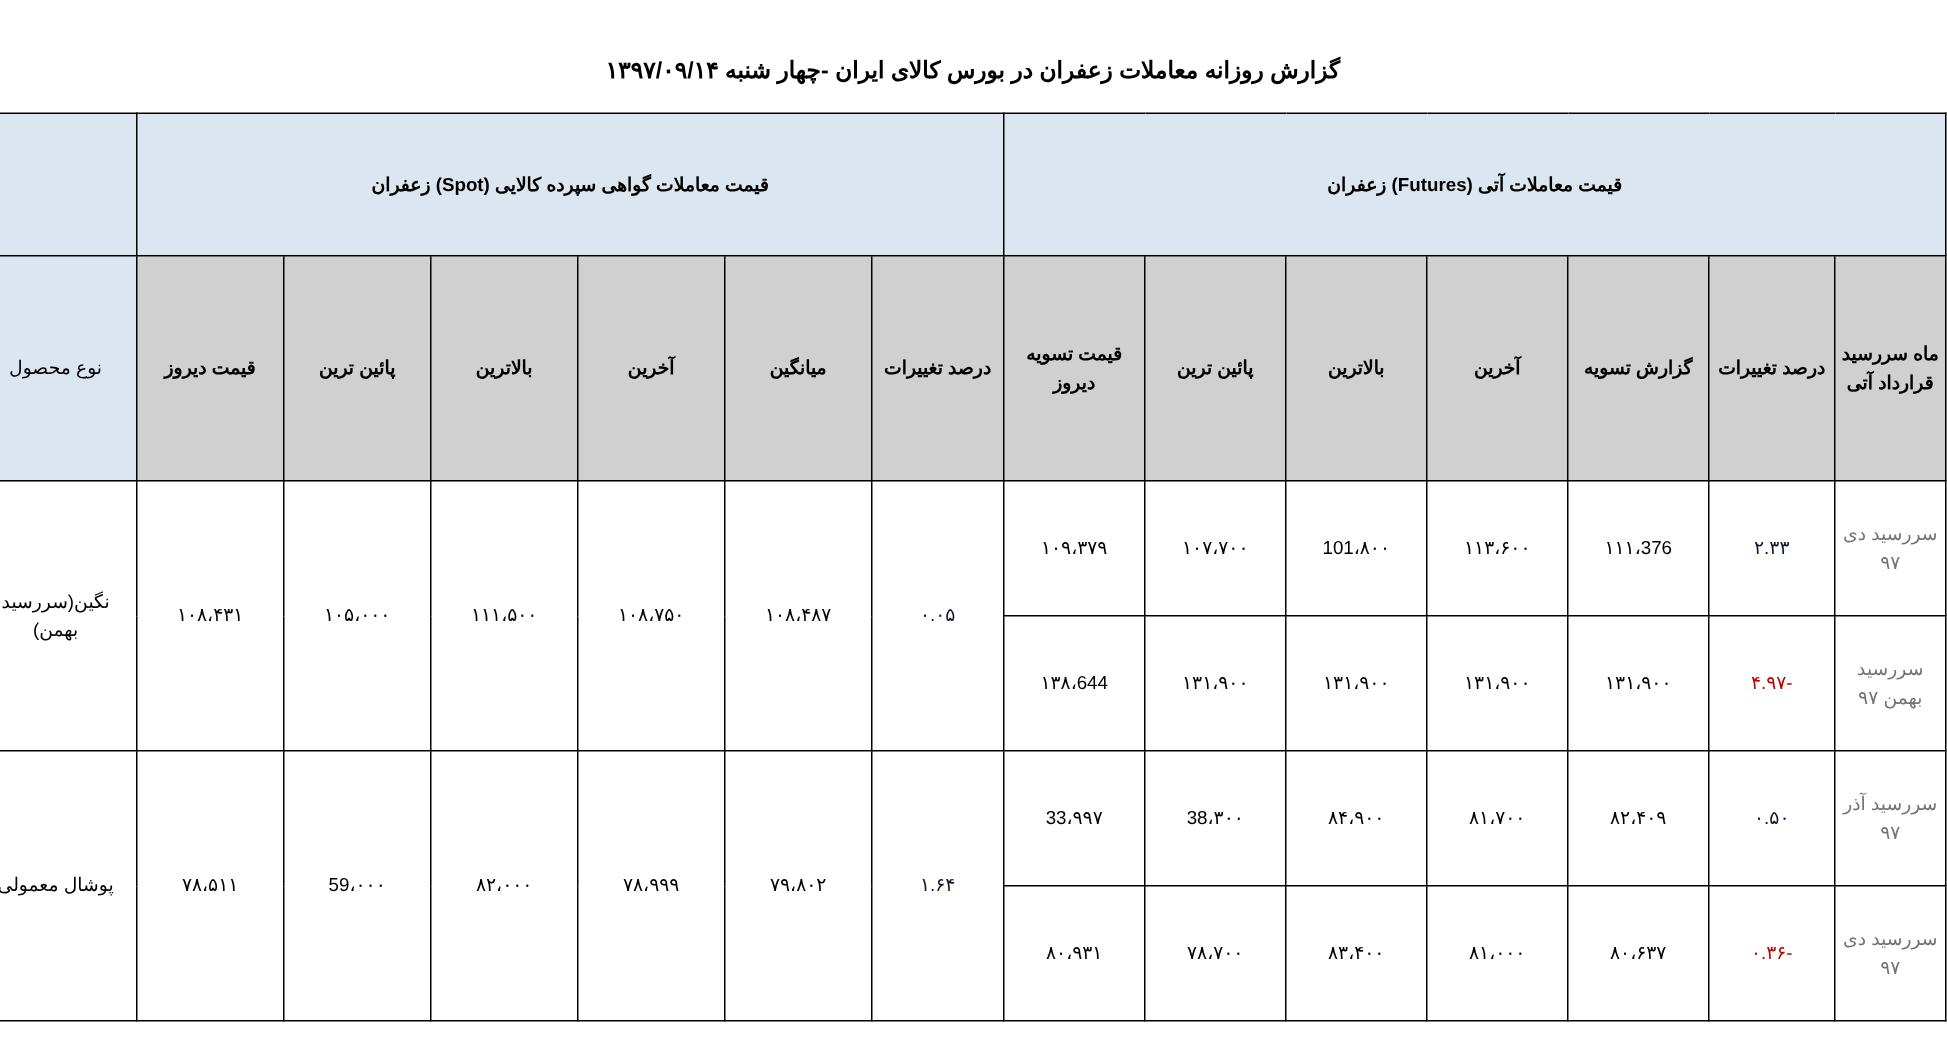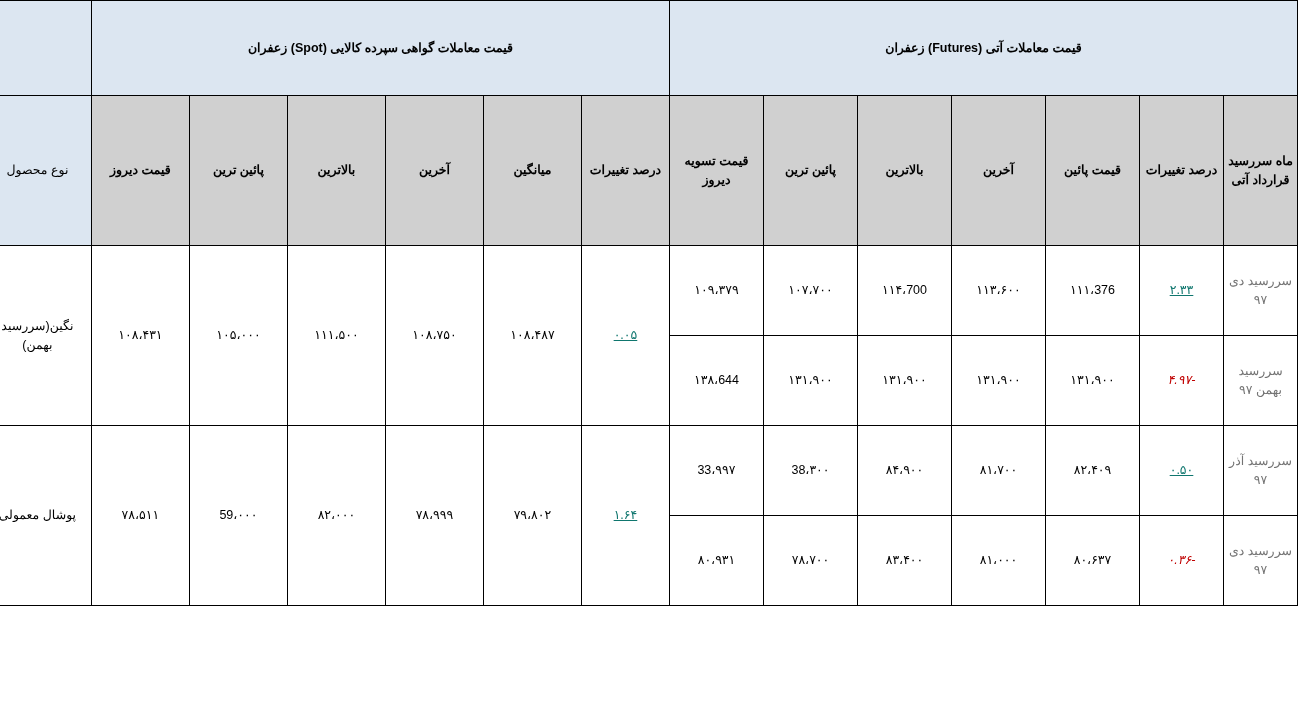--- a/index.html
+++ b/index.html
@@ -72,30 +72,28 @@
     font-weight: normal;
     font-size: 13px;
     text-align: right;
     padding-right: 8px;
   }
   td.num {
     font-size: 13px;
     white-space: nowrap;
   }
   td.pct-pos {
-    color: #0f766e;
+    color: #0f172a;
     font-size: 13px;
     white-space: nowrap;
-    text-decoration: underline;
   }
   td.pct-neg {
     color: #c00000;
     font-size: 13px;
     white-space: nowrap;
-    font-style: italic;
   }
   td.maturity {
     color: #737373;
     font-size: 12.5px;
     line-height: 1.45;
   }
   td.prodname {
     text-align: right;
     padding-right: 8px;
     font-size: 13px;
@@ -112,20 +110,21 @@
   .w-fnum { width: 94px; }
   .w-spct { width: 88px; }
   .w-snum { width: 98px; }
   .w-prod { width: 108px; }
 </style>
 </head>
 <body>
 
 <div class="page">
 
+  <div class="report-title">گزارش روزانه معاملات زعفران در بورس کالای ایران -چهار شنبه ۱۳۹۷/۰۹/۱۴</div>
 
   <table class="report">
     <colgroup>
       <col class="w-maturity">
       <col class="w-fpct">
       <col class="w-fnum">
       <col class="w-fnum">
       <col class="w-fnum">
       <col class="w-fnum">
       <col class="w-fnum">
@@ -144,21 +143,21 @@
         <th class="grp-empty" rowspan="1"></th>
       </tr>
       <tr class="colhead">
         <th>
             <span class="lbl">ماه سررسید قرارداد آتی</span>
           </th>
         <th>
             <span class="lbl">درصد تغییرات</span>
           </th>
         <th>
-            <span class="lbl">قیمت پائین</span>
+            <span class="lbl">گزارش تسویه</span>
           </th>
         <th>
             <span class="lbl">آخرین</span>
           </th>
         <th>
             <span class="lbl">بالاترین</span>
           </th>
         <th>
             <span class="lbl">پائین ترین</span>
           </th>
@@ -185,21 +184,21 @@
           </th>
         <th class="prodhead">نوع محصول</th>
       </tr>
     </thead>
     <tbody>
         <tr class="datarow">
           <td class="maturity">سررسید دی ۹۷</td>
           <td class="pct-pos">۲.۳۳</td>
           <td class="num">۱۱۱،376</td>
           <td class="num">۱۱۳،۶۰۰</td>
-          <td class="num">۱۱۴،700</td>
+          <td class="num">101،۸۰۰</td>
           <td class="num">۱۰۷،۷۰۰</td>
           <td class="num">۱۰۹،۳۷۹</td>
           <td class="pct-pos" rowspan="2">۰.۰۵</td>
           <td class="spotcell" rowspan="2">۱۰۸،۴۸۷</td>
           <td class="spotcell" rowspan="2">۱۰۸،۷۵۰</td>
           <td class="spotcell" rowspan="2">۱۱۱،۵۰۰</td>
           <td class="spotcell" rowspan="2">۱۰۵،۰۰۰</td>
           <td class="spotcell" rowspan="2">۱۰۸،۴۳۱</td>
           <td class="prodname" rowspan="2">نگین(سررسید بهمن)</td>
         </tr>

